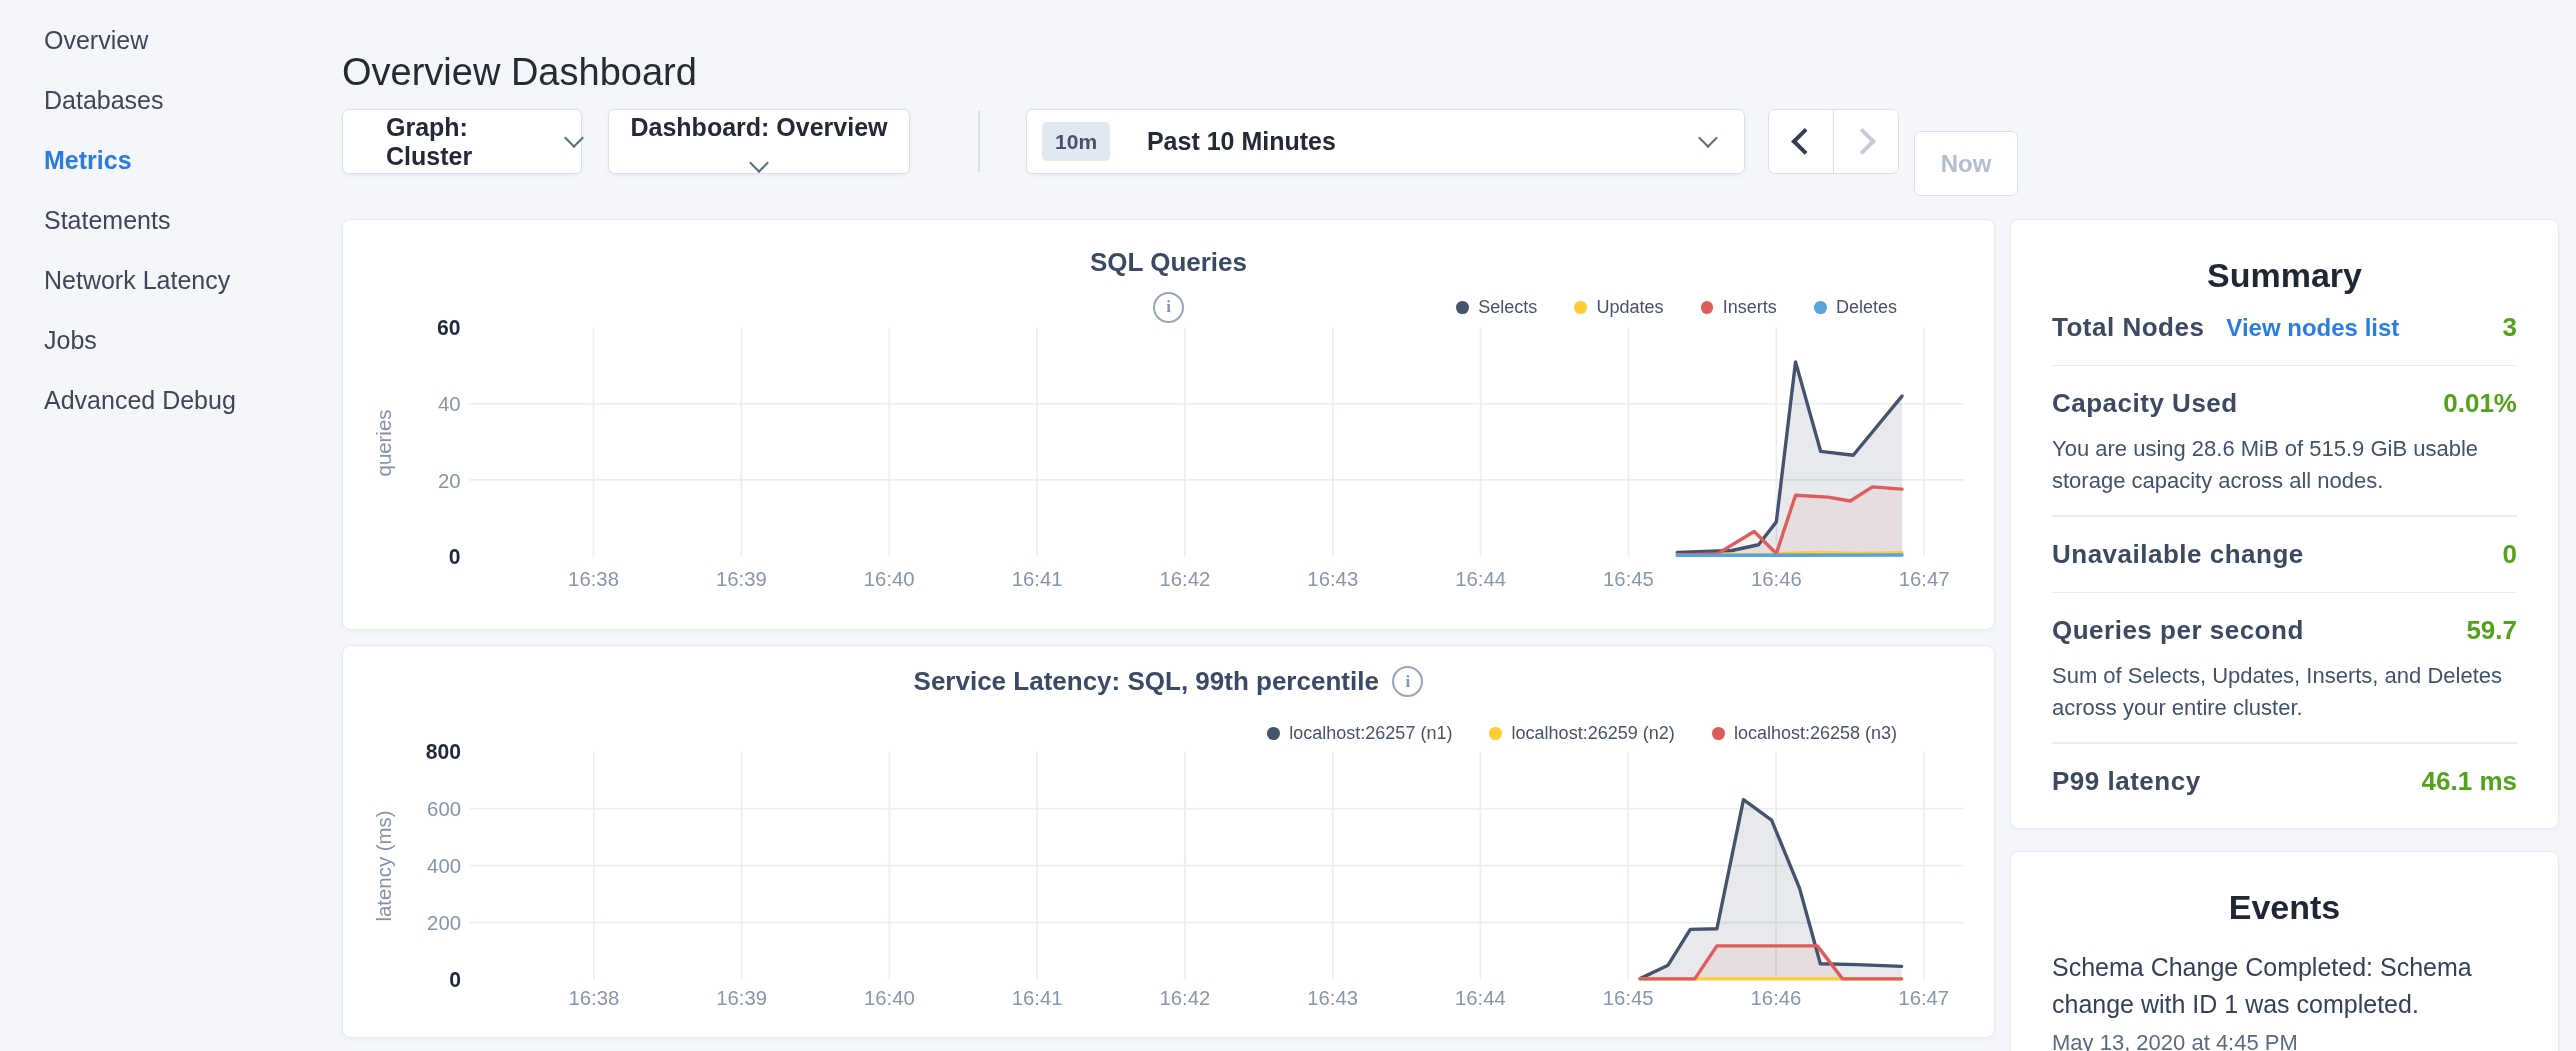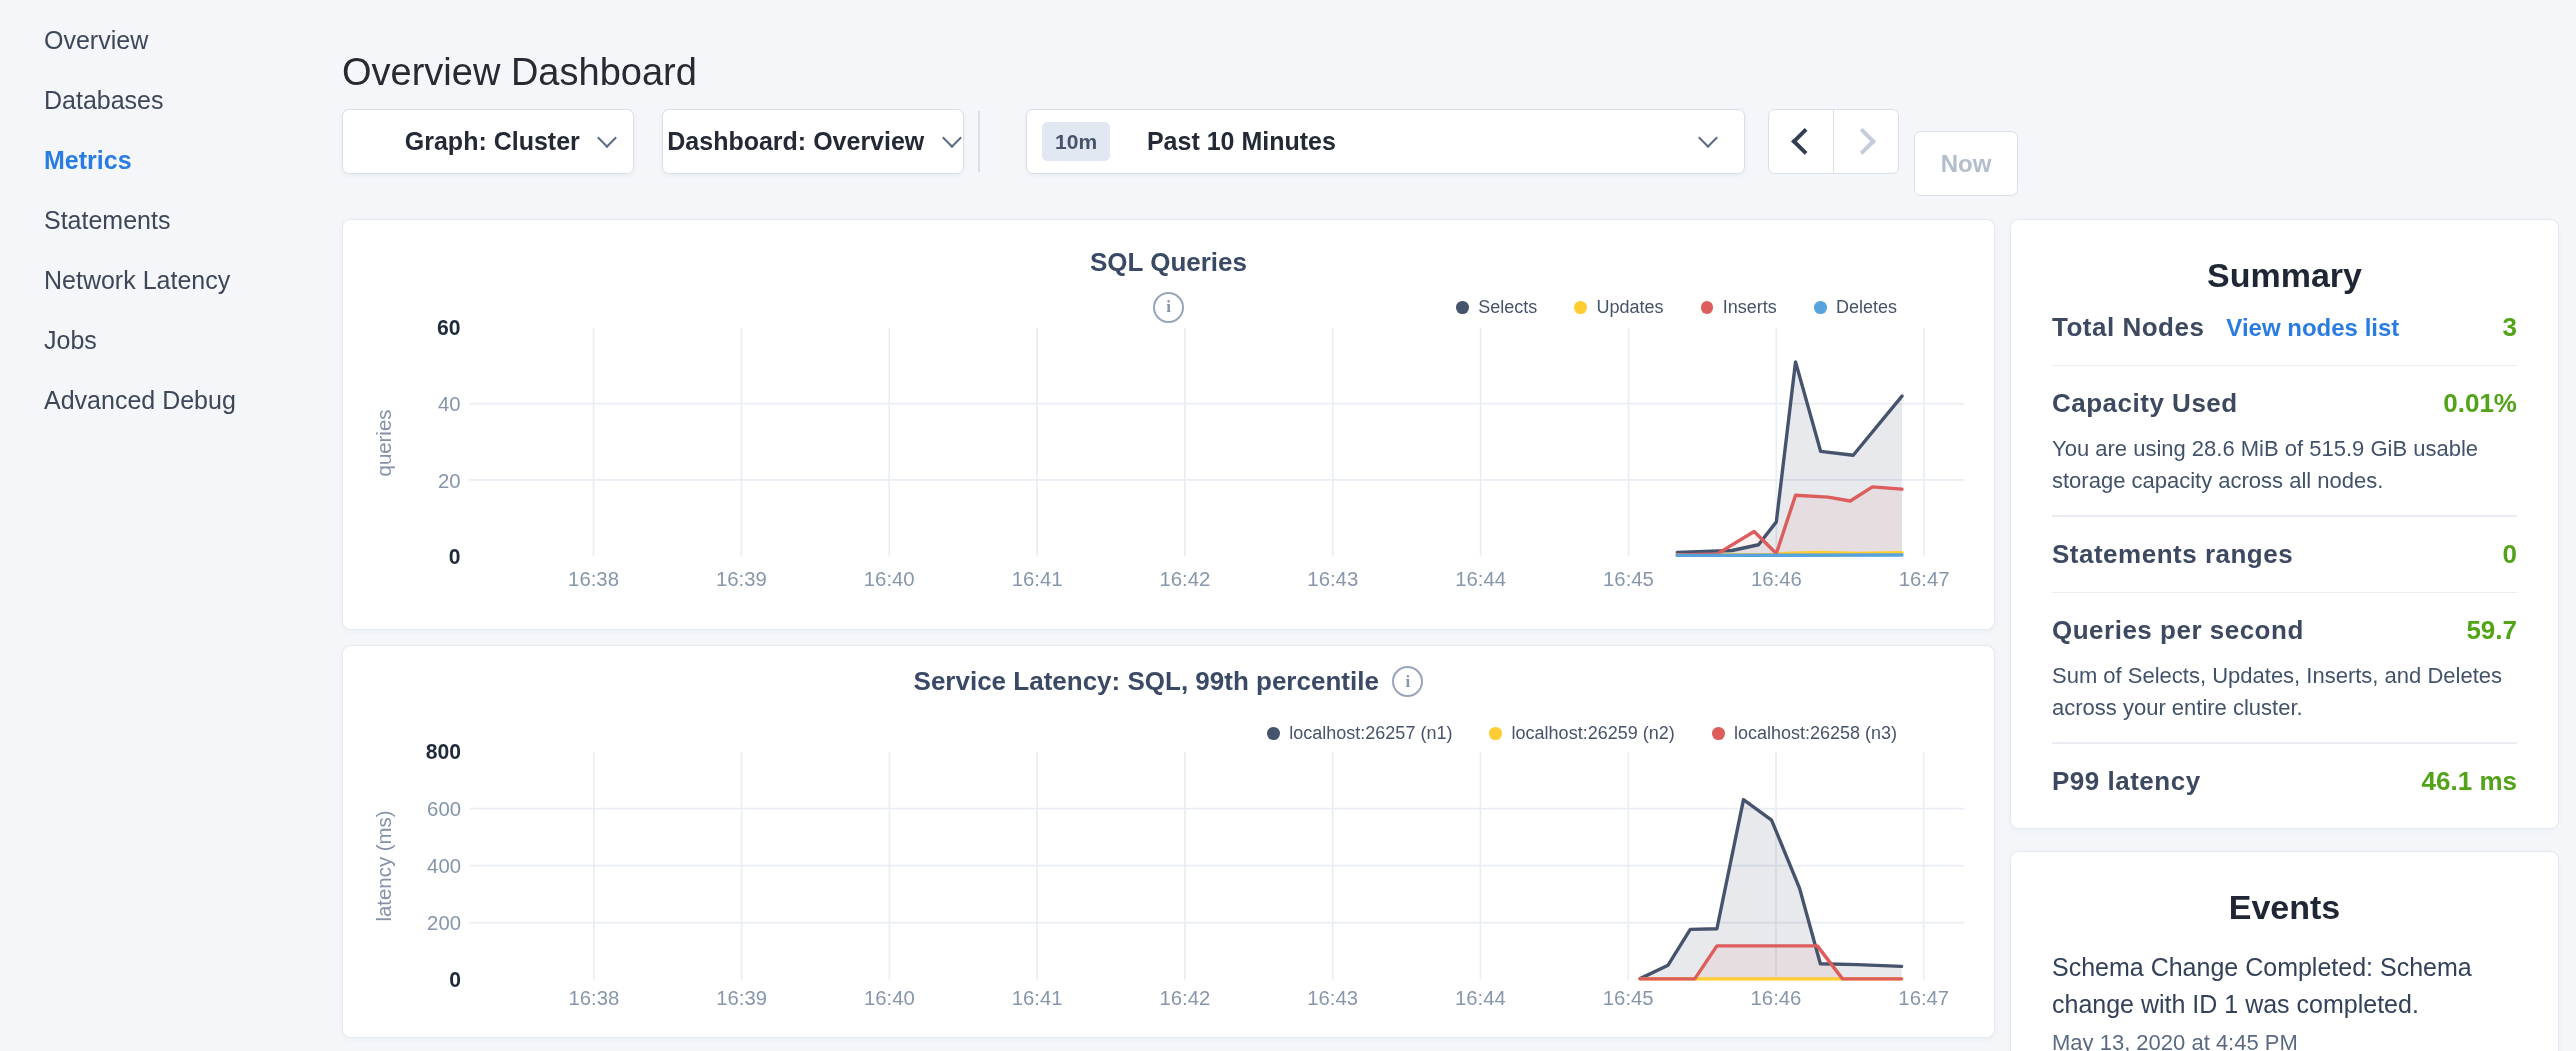--- a/index.html
+++ b/index.html
@@ -12,22 +12,22 @@
   .sidebar{position:absolute;left:0;top:0;width:340px;height:100%;padding:25.5px 0 0 44px;box-sizing:border-box;}
   .nav-item{height:60px;font-size:25px;font-weight:500;color:#3e4758;cursor:pointer;}
   .nav-item.active{color:#2b7ce2;font-weight:700;}
   
   .page-title{position:absolute;left:342px;top:25.5px;font-size:38px;font-weight:500;color:#262b33;}
   .select-box{
     position:absolute;top:109px;height:65px;background:#fff;border:1.7px solid #d9dfe9;border-radius:6.8px;
     box-sizing:border-box;display:flex;align-items:center;justify-content:center;gap:20.4px;
     font-size:25px;font-weight:700;color:#232935;box-shadow:0 1.7px 4.3px rgba(60,80,110,0.06);cursor:pointer;
   }
-  #dd-graph{left:342px;width:292px;padding-left:43px;}
-  #dd-dashboard{left:662px;width:302px;}
+  #dd-graph{left:342px;width:240px;padding-left:43px;}
+  #dd-dashboard{left:608px;width:302px;flex-direction:column;}
   .toolbar-divider{position:absolute;left:978px;top:111px;width:1.7px;height:61px;background:#d9dee8;}
   #time-select{left:1026px;width:719px;justify-content:flex-end;padding:0 29px 0 15.3px;gap:6px;}
   .time-badge{background:#e2e8f1;border-radius:5.1px;padding:7.7px 12.8px;font-size:21px;font-weight:700;color:#47536a;margin-right:31px;}
   .time-label{flex:1;text-align:left;}
   .caret-down{width:12px;height:12px;border-right:2.6px solid #5a6b84;border-bottom:2.6px solid #5a6b84;transform:rotate(45deg);margin-top:-6.8px;flex:none;}
   .btn-group{position:absolute;left:1768px;top:109px;width:131px;height:65px;background:#fff;border:1.7px solid #d9dfe9;border-radius:6.8px;box-sizing:border-box;display:flex;}
   .nav-arrow-btn{flex:1;display:flex;align-items:center;justify-content:center;cursor:pointer;}
   .nav-arrow-btn + .nav-arrow-btn{border-left:1.7px solid #d9dfe9;}
   .chev{width:15.3px;height:15.3px;border-style:solid;border-color:#333e52;border-width:0;}
   .chev.left{border-left-width:4.3px;border-bottom-width:4.3px;transform:rotate(45deg);margin-left:6.8px;}
@@ -244,21 +244,21 @@
     <div class="srow-main">
       <span class="slabel">Capacity Used</span>
       <span class="svalue">0.01%</span>
     </div>
     <div class="snote">You are using 28.6 MiB of 515.9 GiB usable storage capacity across all nodes.</div>
   </div>
   <div class="sdivider"></div>
 
   <div class="srow">
     <div class="srow-main">
-      <span class="slabel">Statements ranges</span>
+      <span class="slabel">Unavailable change</span>
       <span class="svalue">0</span>
     </div>
   </div>
   <div class="sdivider"></div>
 
   <div class="srow">
     <div class="srow-main">
       <span class="slabel">Queries per second</span>
       <span class="svalue">59.7</span>
     </div>

